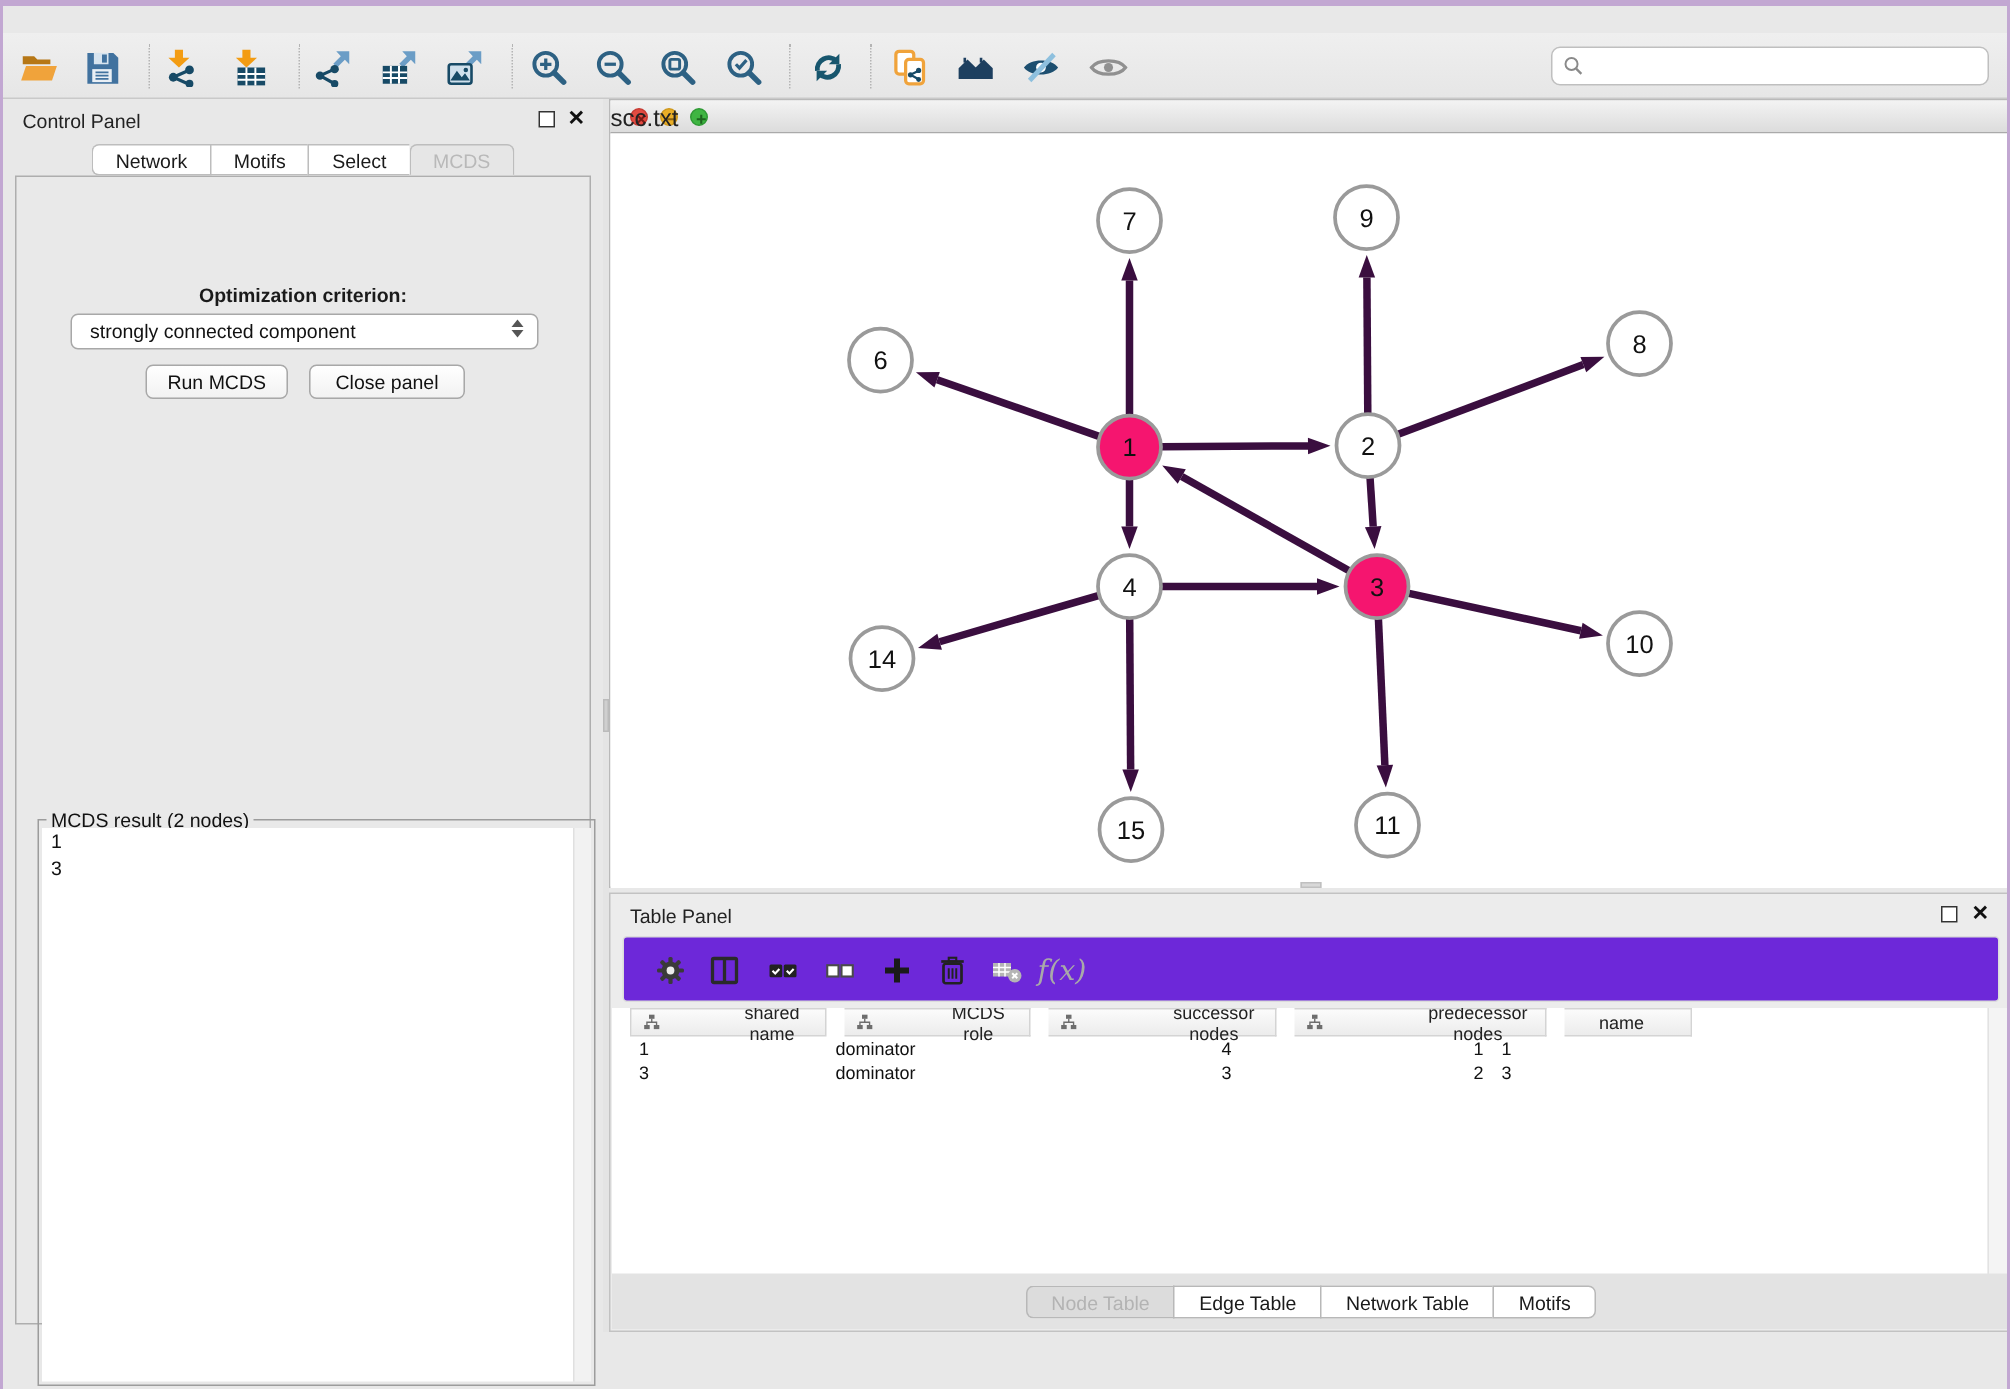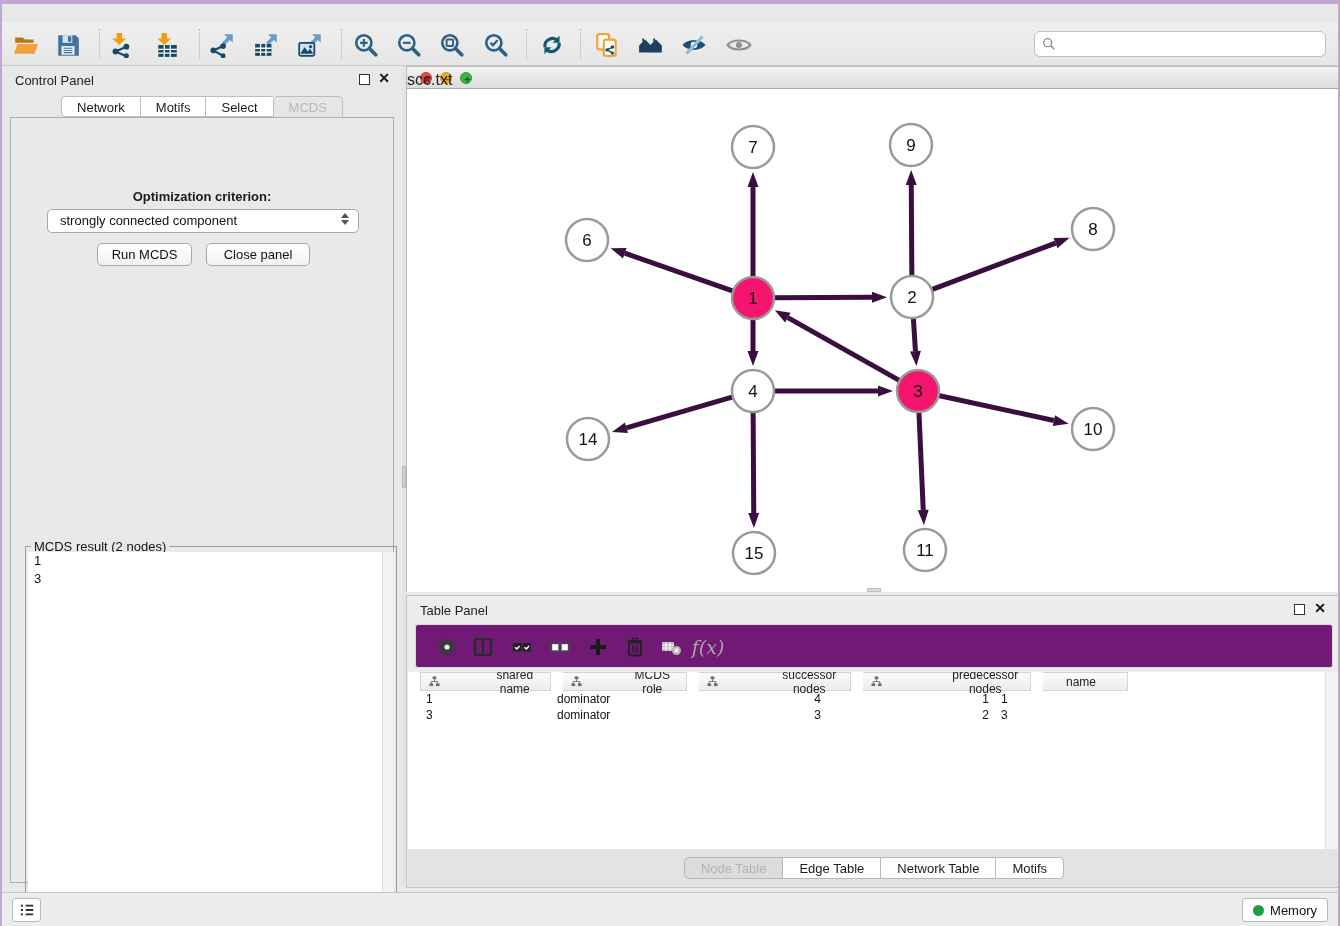--- a/index.html
+++ b/index.html
@@ -66,21 +66,21 @@
   .net-titlebar .t{position:absolute;left:0;right:11px;top:4px;text-align:left;font-size:16px;color:#222;}
   .traffic{position:absolute;top:5px;width:12px;height:12px;border-radius:50%;cursor:pointer;}
   .traffic svg{position:absolute;left:1.5px;top:1.5px;width:9px;height:9px;}
   .net-canvas{position:absolute;left:0;top:22px;width:932px;height:503px;background:#fff;}
   .net-canvas svg{display:block;}
   .net-dimple{position:absolute;left:460px;bottom:-1px;width:14px;height:4px;background:#d8d8d8;border:1px solid #c0c0c0;cursor:row-resize;}
 
   
   .table-panel{position:absolute;left:404px;top:595px;width:934px;height:293px;background:#ececec;border:1px solid #c2c2c2;}
   .table-panel .panel-head{height:26px;}
-  .tp-toolbar{position:absolute;left:8px;top:28px;width:918px;height:44px;background:#701a75;border:1px solid #dcdcdc;border-radius:3px;padding-left:11px;}
+  .tp-toolbar{position:absolute;left:8px;top:28px;width:918px;height:44px;background:#6d28d9;border:1px solid #dcdcdc;border-radius:3px;padding-left:11px;}
   .tp-btn{position:absolute;top:8px;width:28px;height:28px;display:flex;align-items:center;justify-content:center;cursor:pointer;}
   .tp-btn svg{width:22px;height:22px;}
   .tp-btn.disabled{cursor:default;}
   .fx{font-family:"DejaVu Serif",serif;font-style:italic;font-size:19px;color:#a9a9a9;}
   .table-area{position:absolute;left:1px;top:76px;width:920px;height:179px;background:#fff;overflow:hidden;}
   .tbl-header{display:flex;margin-left:12px;height:19px;gap:12px;}
   .th{position:relative;display:flex;align-items:center;background:linear-gradient(#fbfbfb,#ececec);
       border:1px solid #d4d4d4;border-left:none;font-size:12px;color:#222;cursor:pointer;}
   .th:first-child{border-left:1px solid #d4d4d4;}
   .th svg{margin-left:4px;}
@@ -524,27 +524,13 @@
     <div class="tp-footer">
       <div class="tp-tabs">
           <div class="tab active">Node Table</div>
           <div class="tab">Edge Table</div>
           <div class="tab">Network Table</div>
           <div class="tab">Motifs</div>
         </div>
     </div>
   </div>
 
-  <div class="statusbar">
-    <span class="sb-left-btn">
-      <svg width="18" height="16" viewBox="0 0 20 18">
-          <g stroke="#2e2e2e" stroke-width="2">
-            <path d="M3 4h2.5M3 9h2.5M3 14h2.5"></path>
-            <path d="M8.5 4H17M8.5 9H17M8.5 14H17"></path>
-          </g>
-        </svg>
-    </span>
-    <span class="memory-btn">
-      <span class="memory-dot"></span>
-      <span>Memory</span>
-    </span>
-  </div>
 </div>
 
 </body></html>

